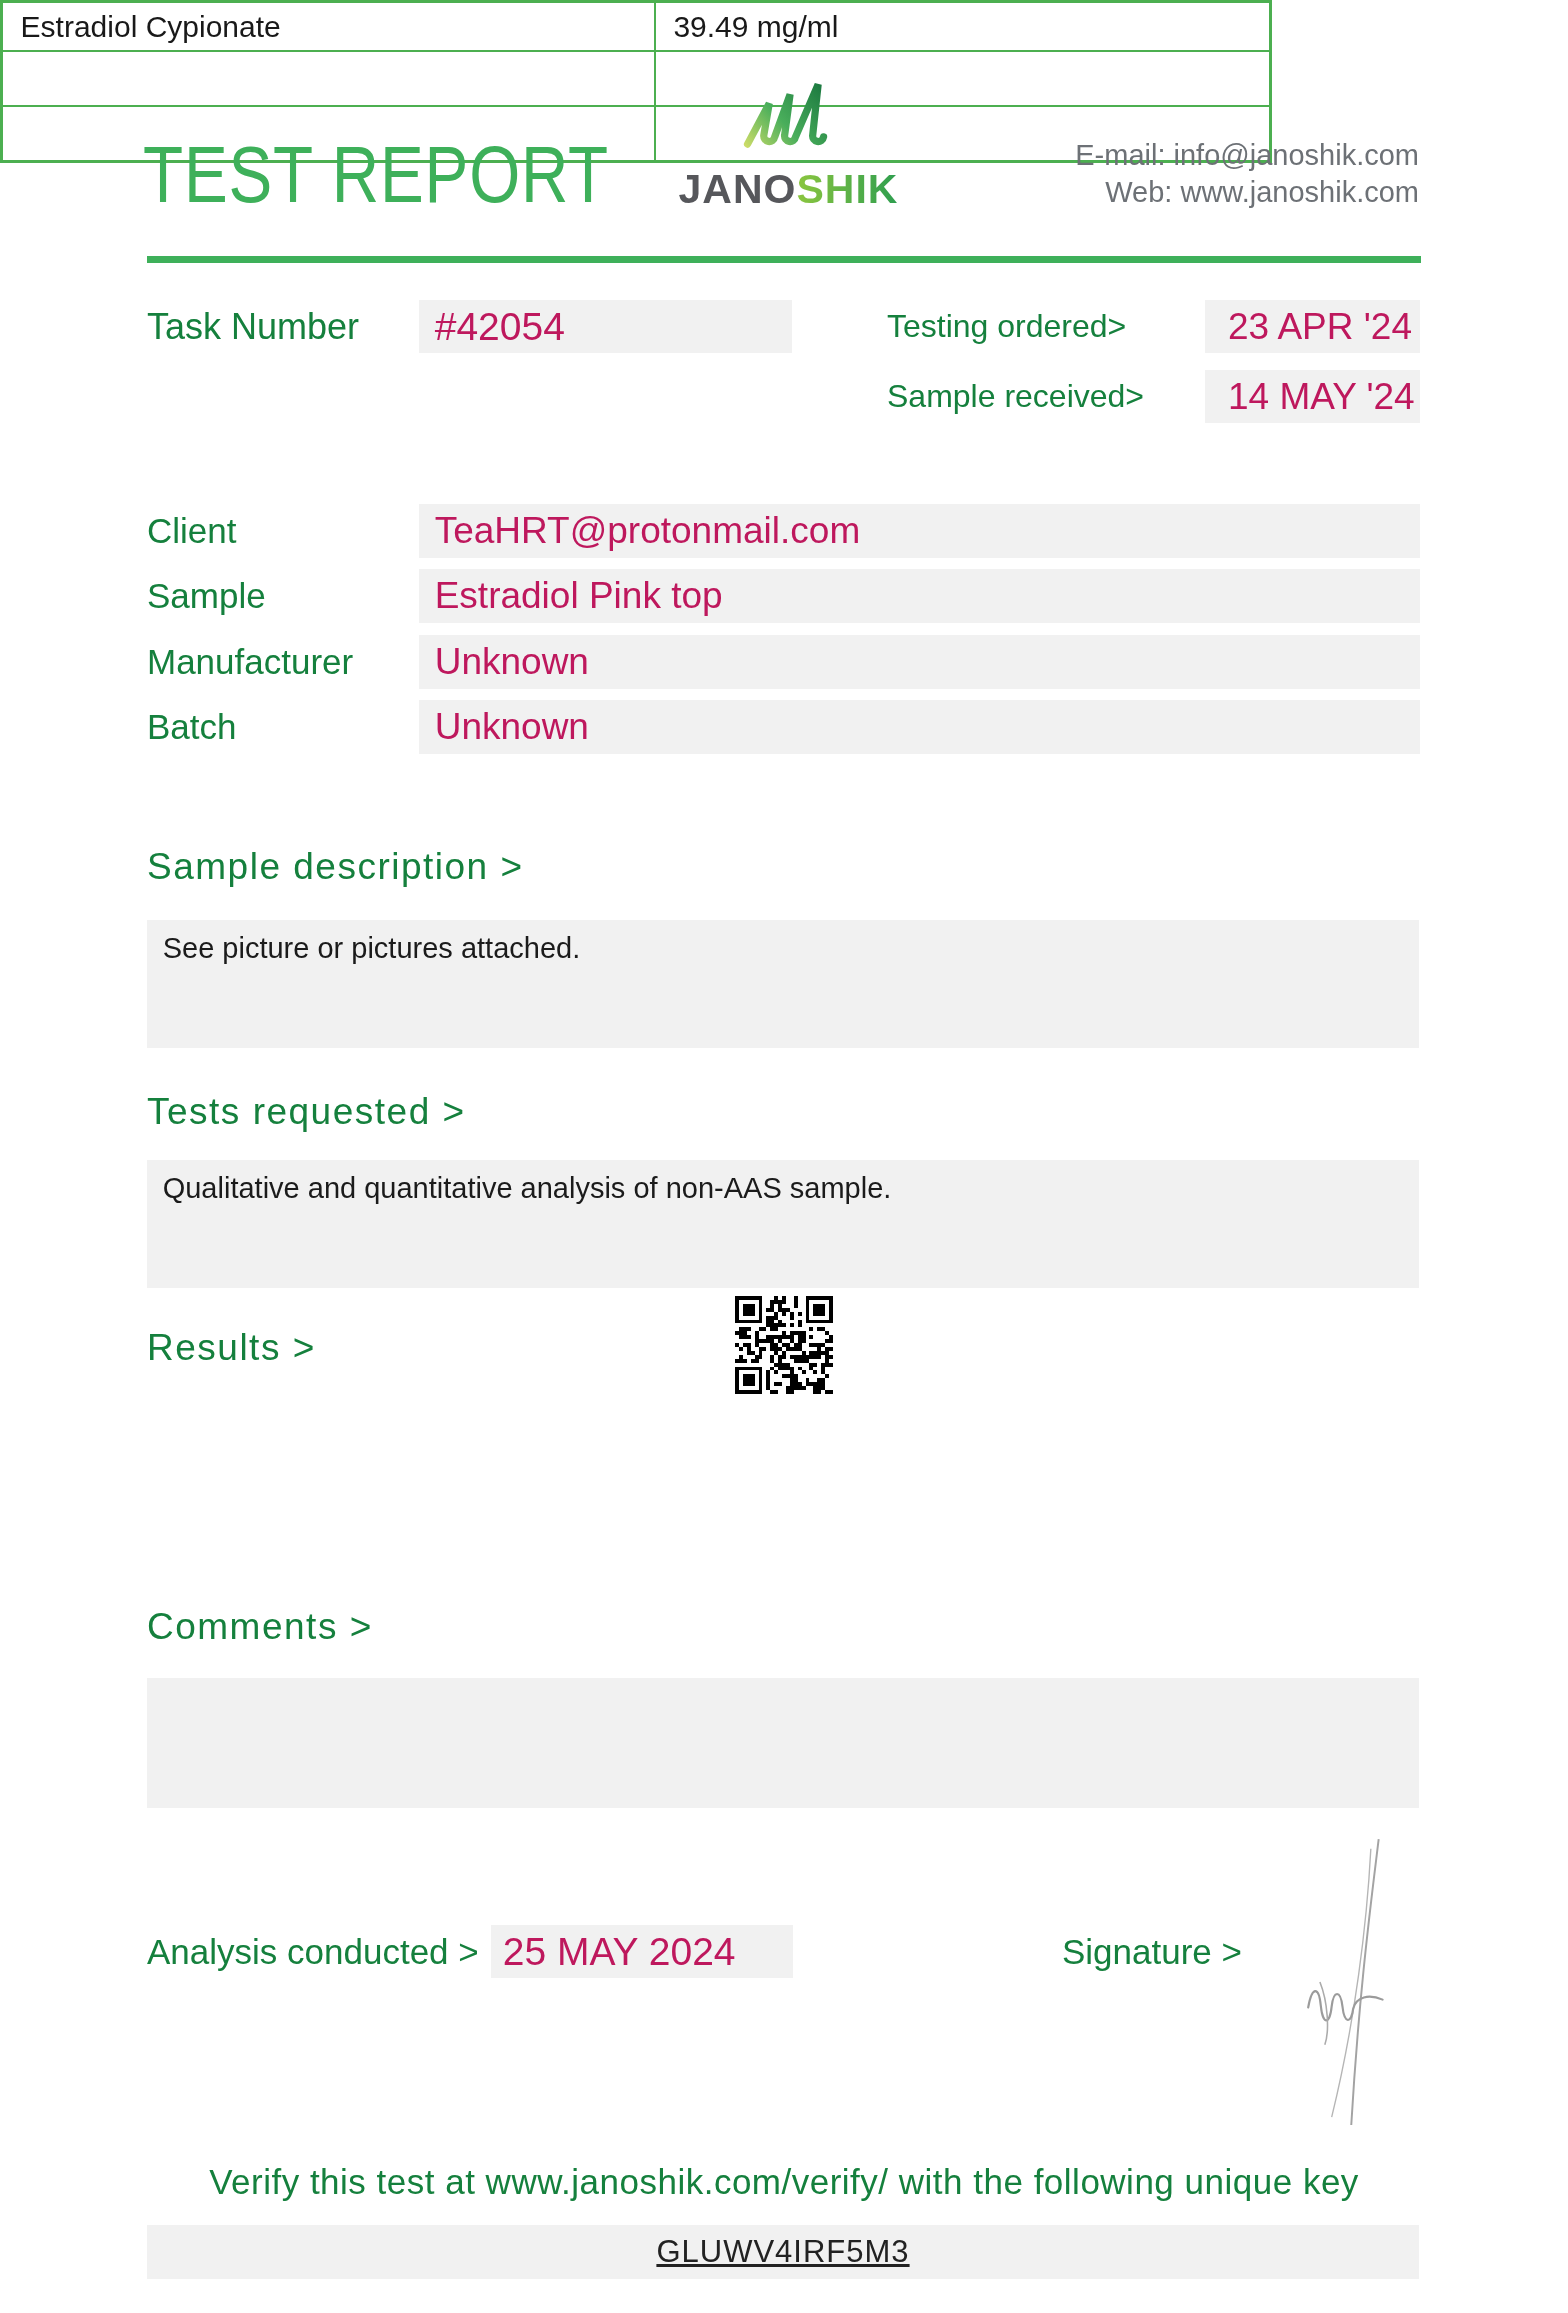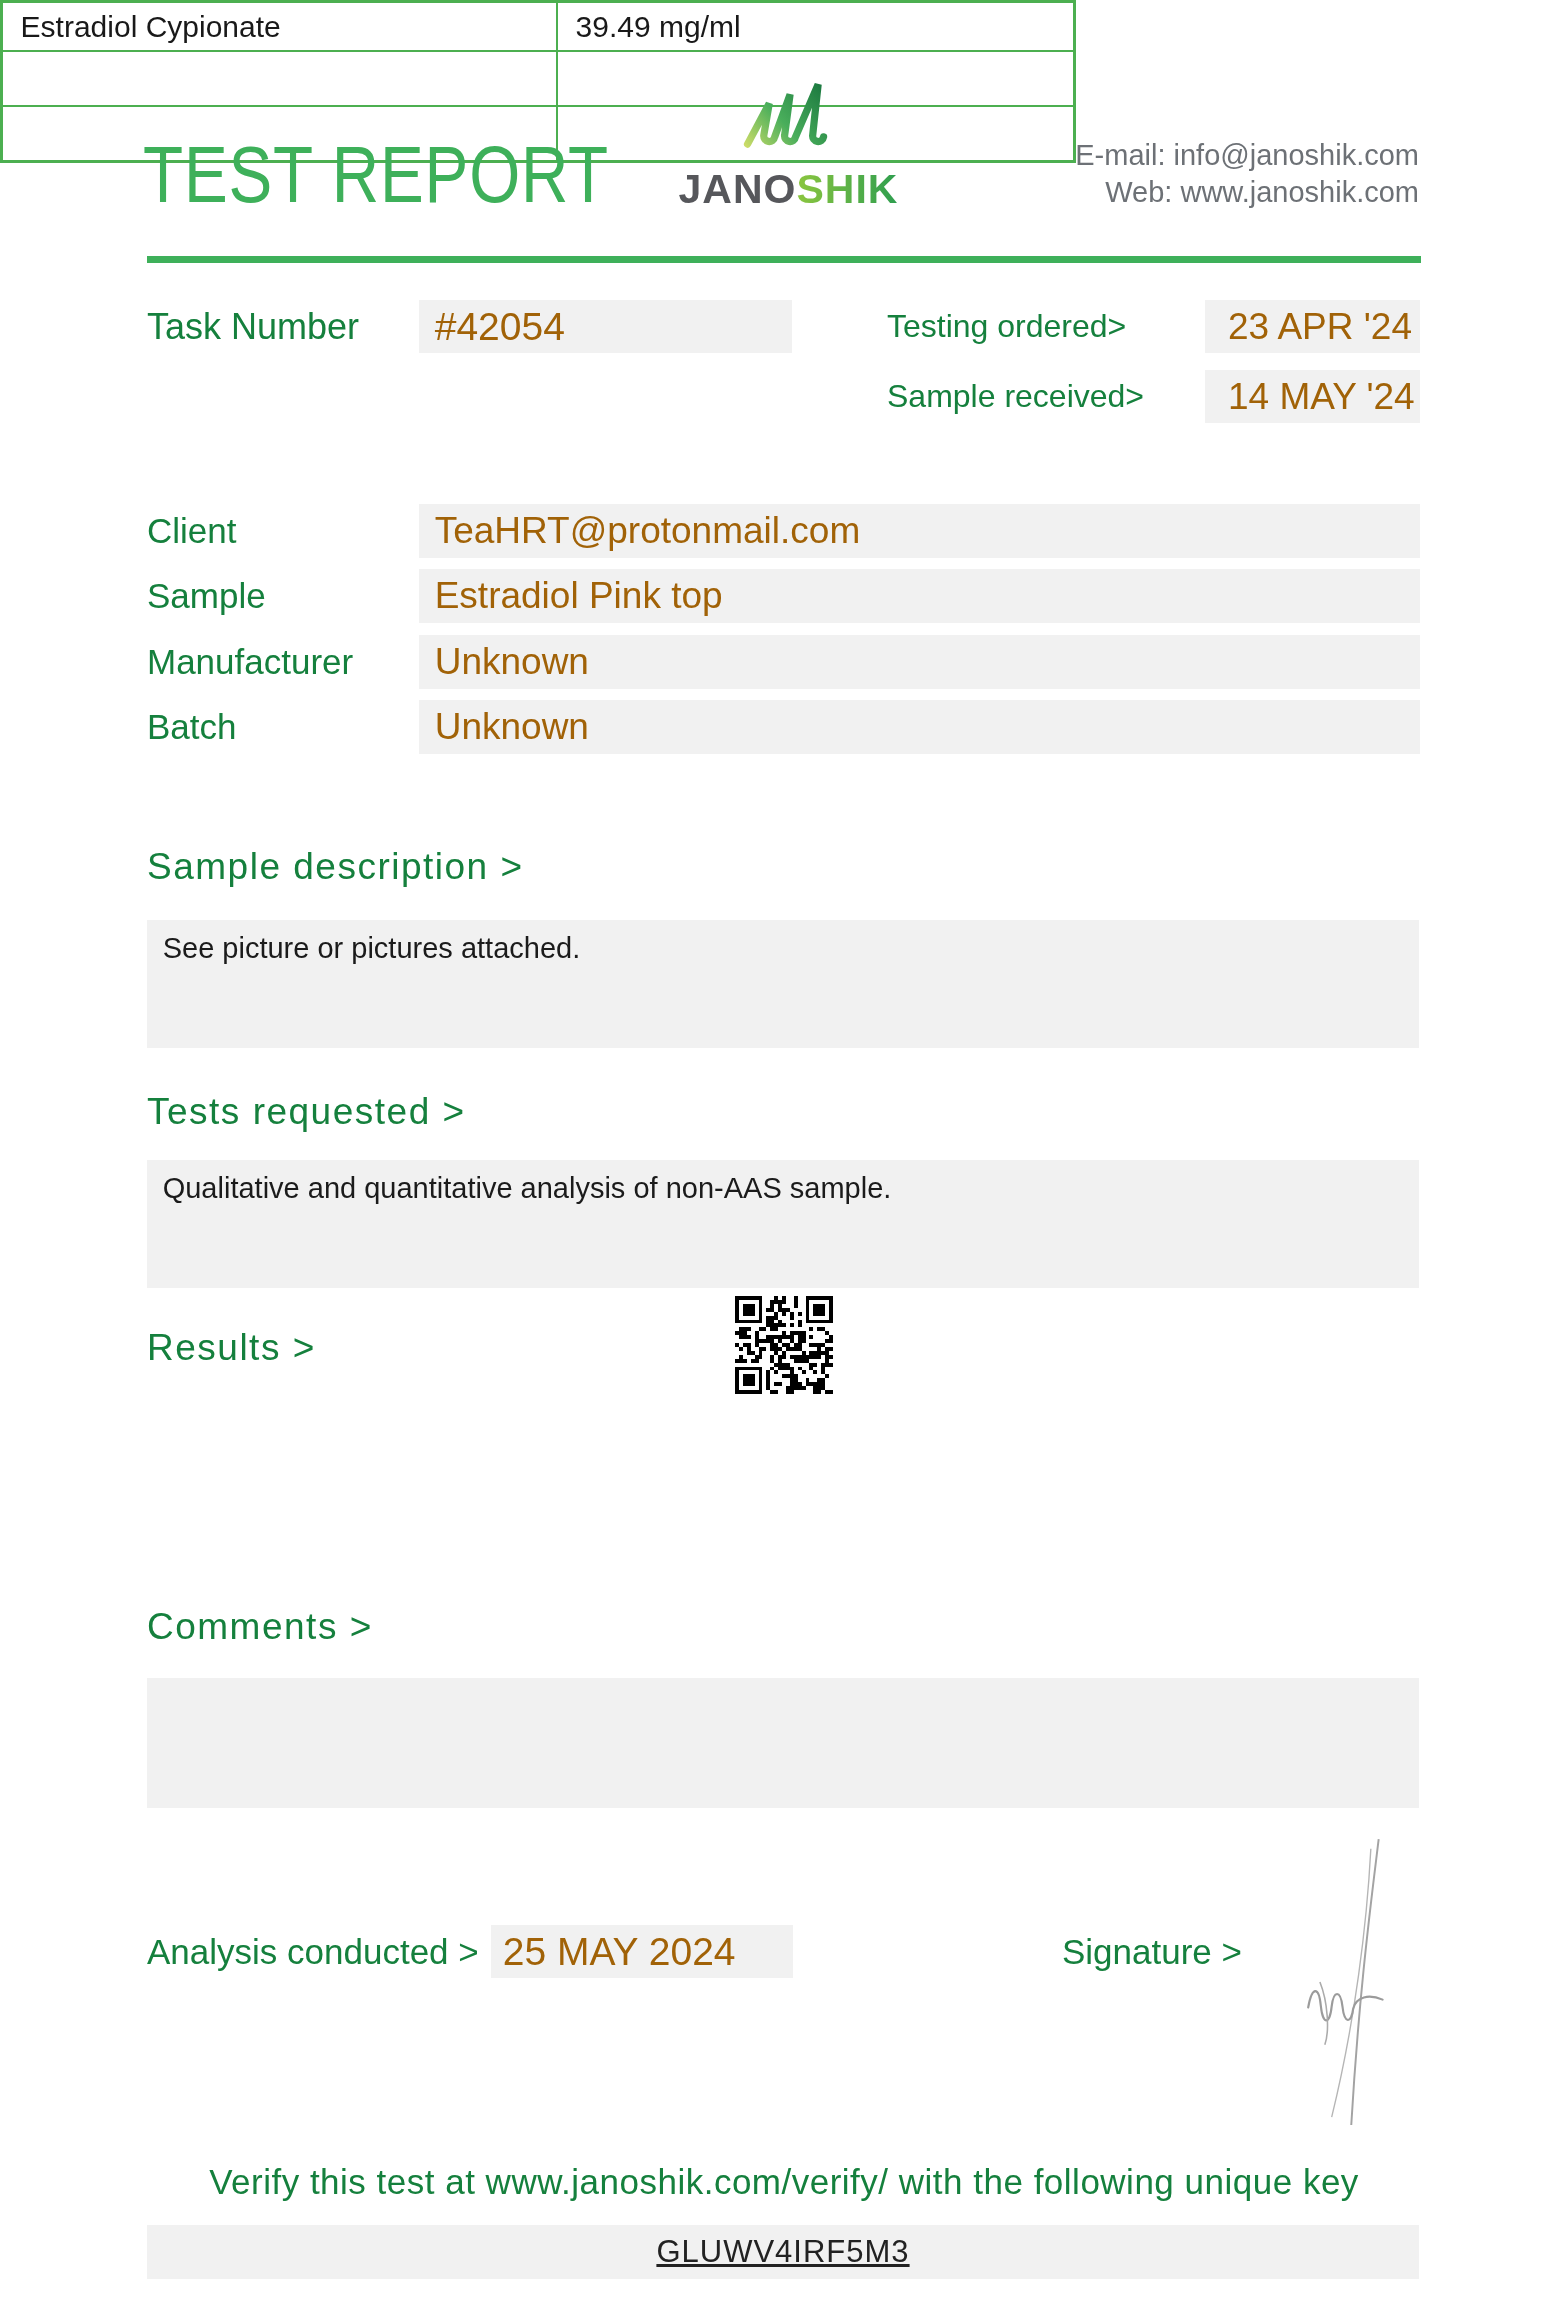--- a/index.html
+++ b/index.html
@@ -16,21 +16,21 @@
   .logo-gray{color:#56575b;}
   .logo-green{background:linear-gradient(90deg,#8cc63f,#2e9e4f);
               -webkit-background-clip:text;background-clip:text;color:#3aa14f;
               -webkit-text-fill-color:transparent;}
   .contact{right:149px;top:137px;text-align:right;color:#6d7176;font-size:29px;line-height:37px;}
   .rule{left:147px;top:256px;width:1274px;height:6.9px;background:#3eb05a;}
 
   
   .glabel{color:#15803d;}
   .graybox{background:#f1f1f1;}
-  .valtext{color:#a16207;}
+  .valtext{color:#be185d;}
 
   
   .task-label{left:147px;top:300px;height:53px;line-height:53px;font-size:36px;}
   .task-box{left:419px;top:300px;width:373px;height:53px;}
   .task-box span{display:block;padding-left:15.7px;line-height:53px;font-size:39px;}
   .date-label{width:306px;height:53px;line-height:53px;font-size:32px;display:flex;
               justify-content:flex-start;left:887px;}
   .ordered-label{top:300px;}
   .received-label{top:370px;}
   .date-box{left:1205px;width:215px;height:53px;}
@@ -48,21 +48,21 @@
   .sect-head{left:147px;font-size:37px;letter-spacing:1.5px;line-height:43px;}
   .sd-head{top:845px;}
   .sd-box{left:147px;top:920px;width:1272px;height:128px;}
   .tr-head{top:1090px;}
   .tr-box{left:147px;top:1160px;width:1272px;height:128px;}
   .res-head{top:1326px;}
   .body-text{display:block;padding:11.8px 19.6px 0 15.7px;font-size:29px;color:#1b1b1b;}
   .qr{left:735px;top:1296px;width:98px;height:98px;}
 
   
-  .res-table{left:147px;top:1401px;width:1076px;border-collapse:collapse;table-layout:fixed;}
+  .res-table{left:147px;top:1401px;width:1272px;border-collapse:collapse;table-layout:fixed;}
   .res-table td{border:2.9px solid #4caf50;padding:0 0 0 17.6px;font-size:30px;color:#191919;
                 vertical-align:middle;}
   .res-table{border:3.9px solid #4caf50;}
   .res-table .c1{width:49.9%;}
   .res-table .r1 td{height:47px;}
   .res-table .r2 td,.res-table .r3 td{height:53px;}
 
   
   .com-head{top:1605px;}
   .com-box{left:147px;top:1678px;width:1272px;height:130px;}

